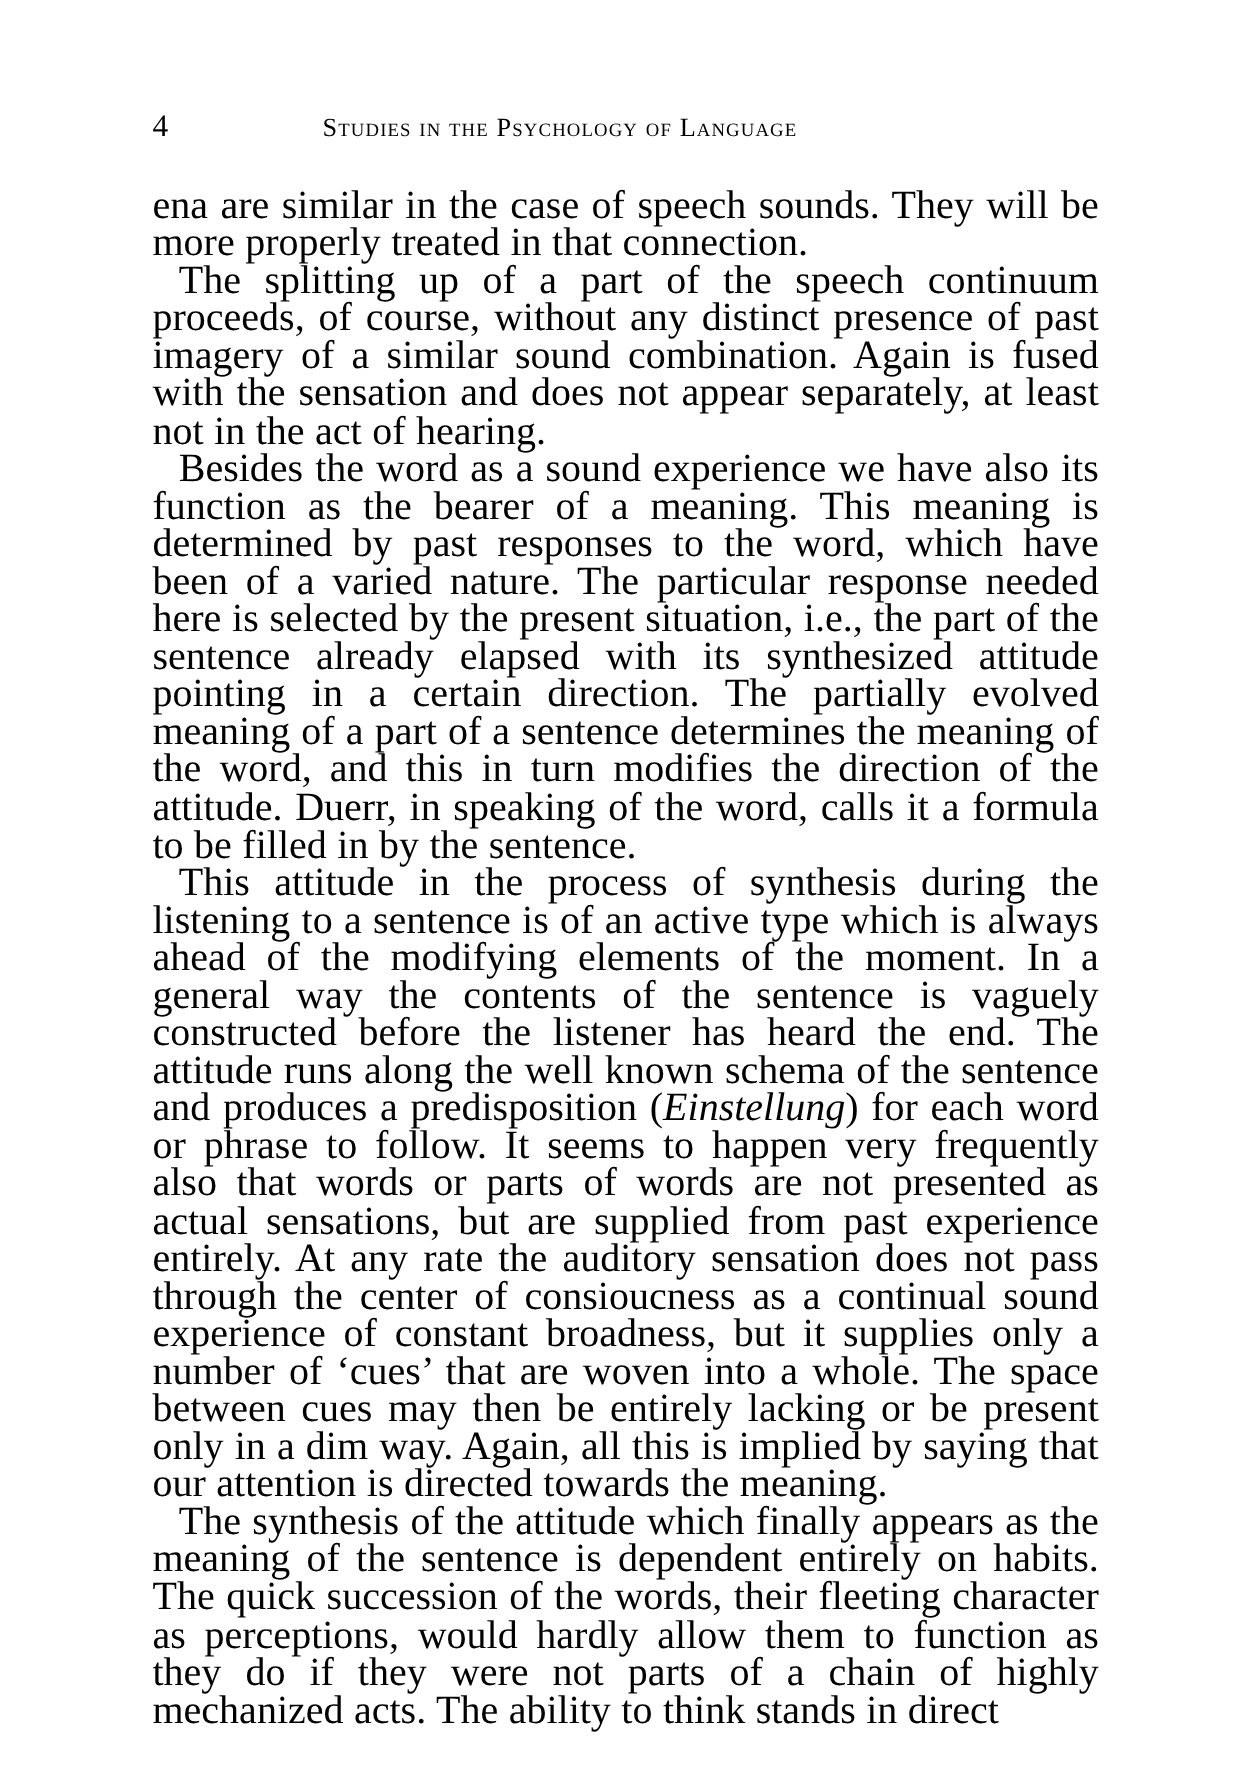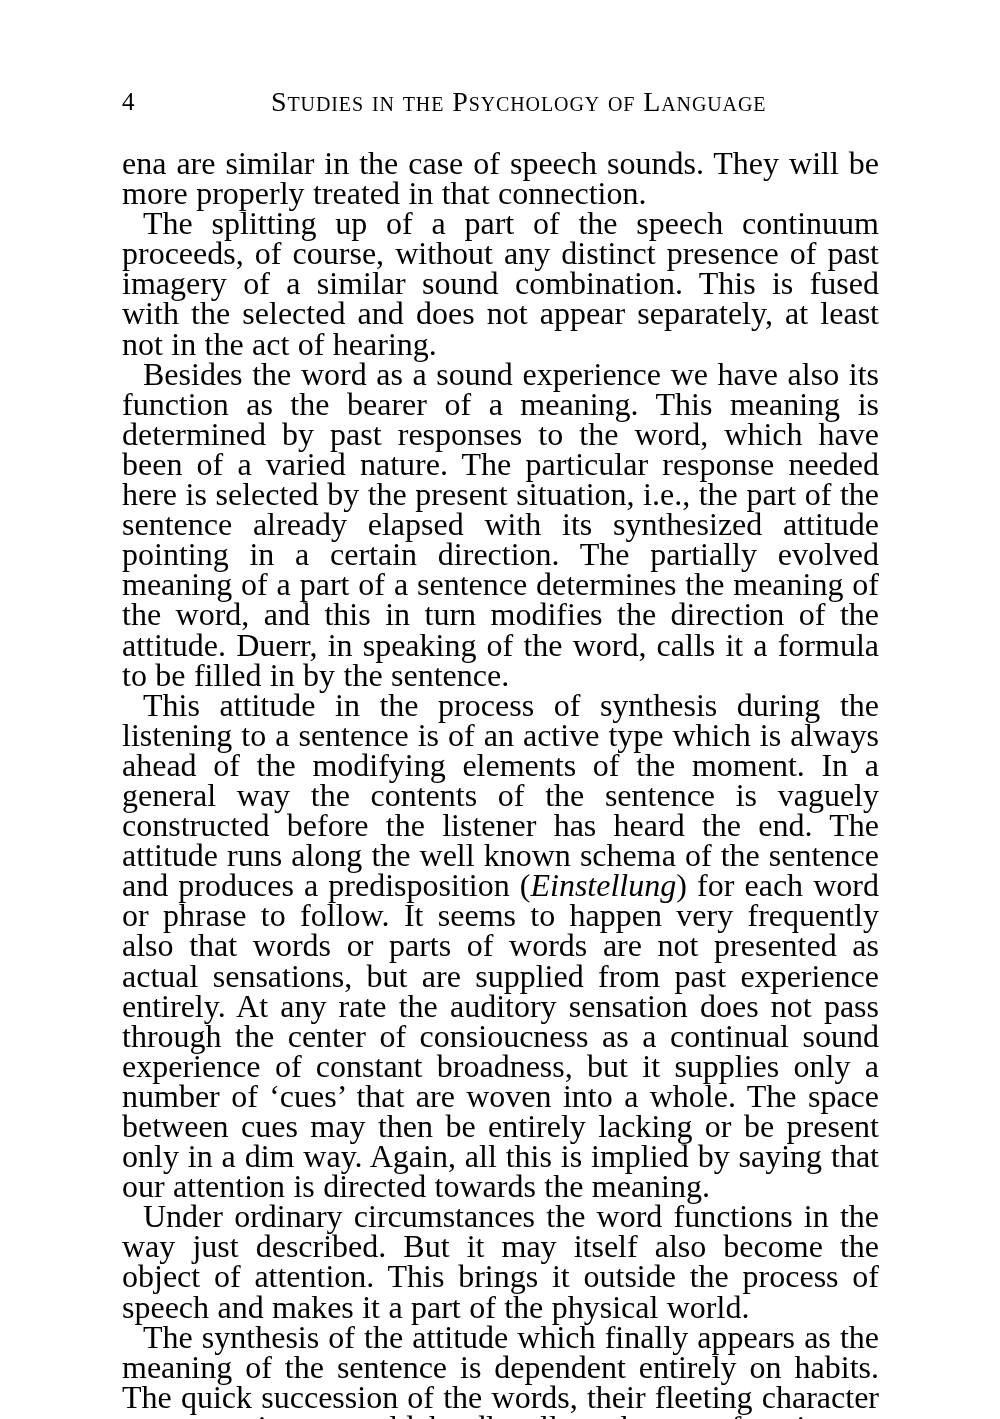--- a/index.html
+++ b/index.html
@@ -35,26 +35,25 @@
     left: 0;
     top: 0;
     font-size: 25px;
     line-height: 32px;
     letter-spacing: 0.2px;
   }
   .head-title {
     position: absolute;
     left: 136px;
     top: 0;
-    font-size: 28px;
+    font-size: 21px;
     line-height: 32px;
     font-variant: small-caps;
     letter-spacing: 0.9px;
     white-space: nowrap;
-    margin-left: 13px;
   }
 
   
   .body-text {
     position: absolute;
     left: 122px;
     top: 148px;
     width: 757px;
     font-size: 32px;
     line-height: 30.1px;
@@ -82,27 +81,26 @@
 
   <div class="running-head">
     <span class="folio">4</span>
     <span class="head-title">Studies in the Psychology of Language</span>
   </div>
 
   <div class="body-text">
 
     <p>ena are similar in the case of speech sounds.  They will be more properly treated in that connection.</p>
 
-    <p class="indent">The splitting up of a part of the speech continuum proceeds, of course, without any distinct presence of past imagery of a similar sound combination.  This is fused with the selected and does not appear separately, at least not in the act of hearing.</p>
+    <p class="indent">The splitting up of a part of the speech continuum proceeds, of course, without any distinct presence of past imagery of a similar sound combination.  Again is fused with the sensation and does not appear separately, at least not in the act of hearing.</p>
 
     <p class="indent">Besides the word as a sound experience we have also its function as the bearer of a meaning.  This meaning is determined by past responses to the word, which have been of a varied nature.  The particular response needed here is selected by the present situation, i.e., the part of the sentence already elapsed with its synthesized attitude pointing in a certain direction.  The partially evolved meaning of a part of a sentence determines the meaning of the word, and this in turn modifies the direction of the attitude.   Duerr, in speaking of the word, calls it a formula to be filled in by the sentence.</p>
 
     <p class="indent">
       <span>This attitude in the process of synthesis during the listening to a sentence is of an active type which is always ahead of the modifying elements of the moment.  In a general way the contents of the sentence is vaguely constructed before the listener has heard the end.  The attitude runs along the well known schema of the sentence and produces a predisposition (</span><em>Einstellung</em><span>) for each word or phrase to follow.  It seems to happen very frequently also that words or parts of words are not presented as actual sensations, but are supplied from past experience entirely.  At any rate the auditory sensation does not pass through the center of consioucness as a continual sound experience of constant broadness, but it supplies only a number of ‘cues’ that are woven into a whole.  The space between cues may then be entirely lacking or be present only in a dim way.  Again, all this is implied by saying that our attention is directed towards the meaning.</span>
     </p>
 
-    <p class="indent">Under ordinary circumstances the word functions in the way just described.  But it may itself also become the object of attention.  This brings it outside the process of speech and makes it a part of the physical world.</p>
 
     <p class="indent">The synthesis of the attitude which finally appears as the meaning of the sentence is dependent entirely on habits.  The quick succession of the words, their fleeting character as perceptions, would hardly allow them to function as they do if they were not parts of a chain of highly mechanized acts.  The ability to think stands in direct</p>
 
   </div>
 
 </div>
 
 </body></html>

